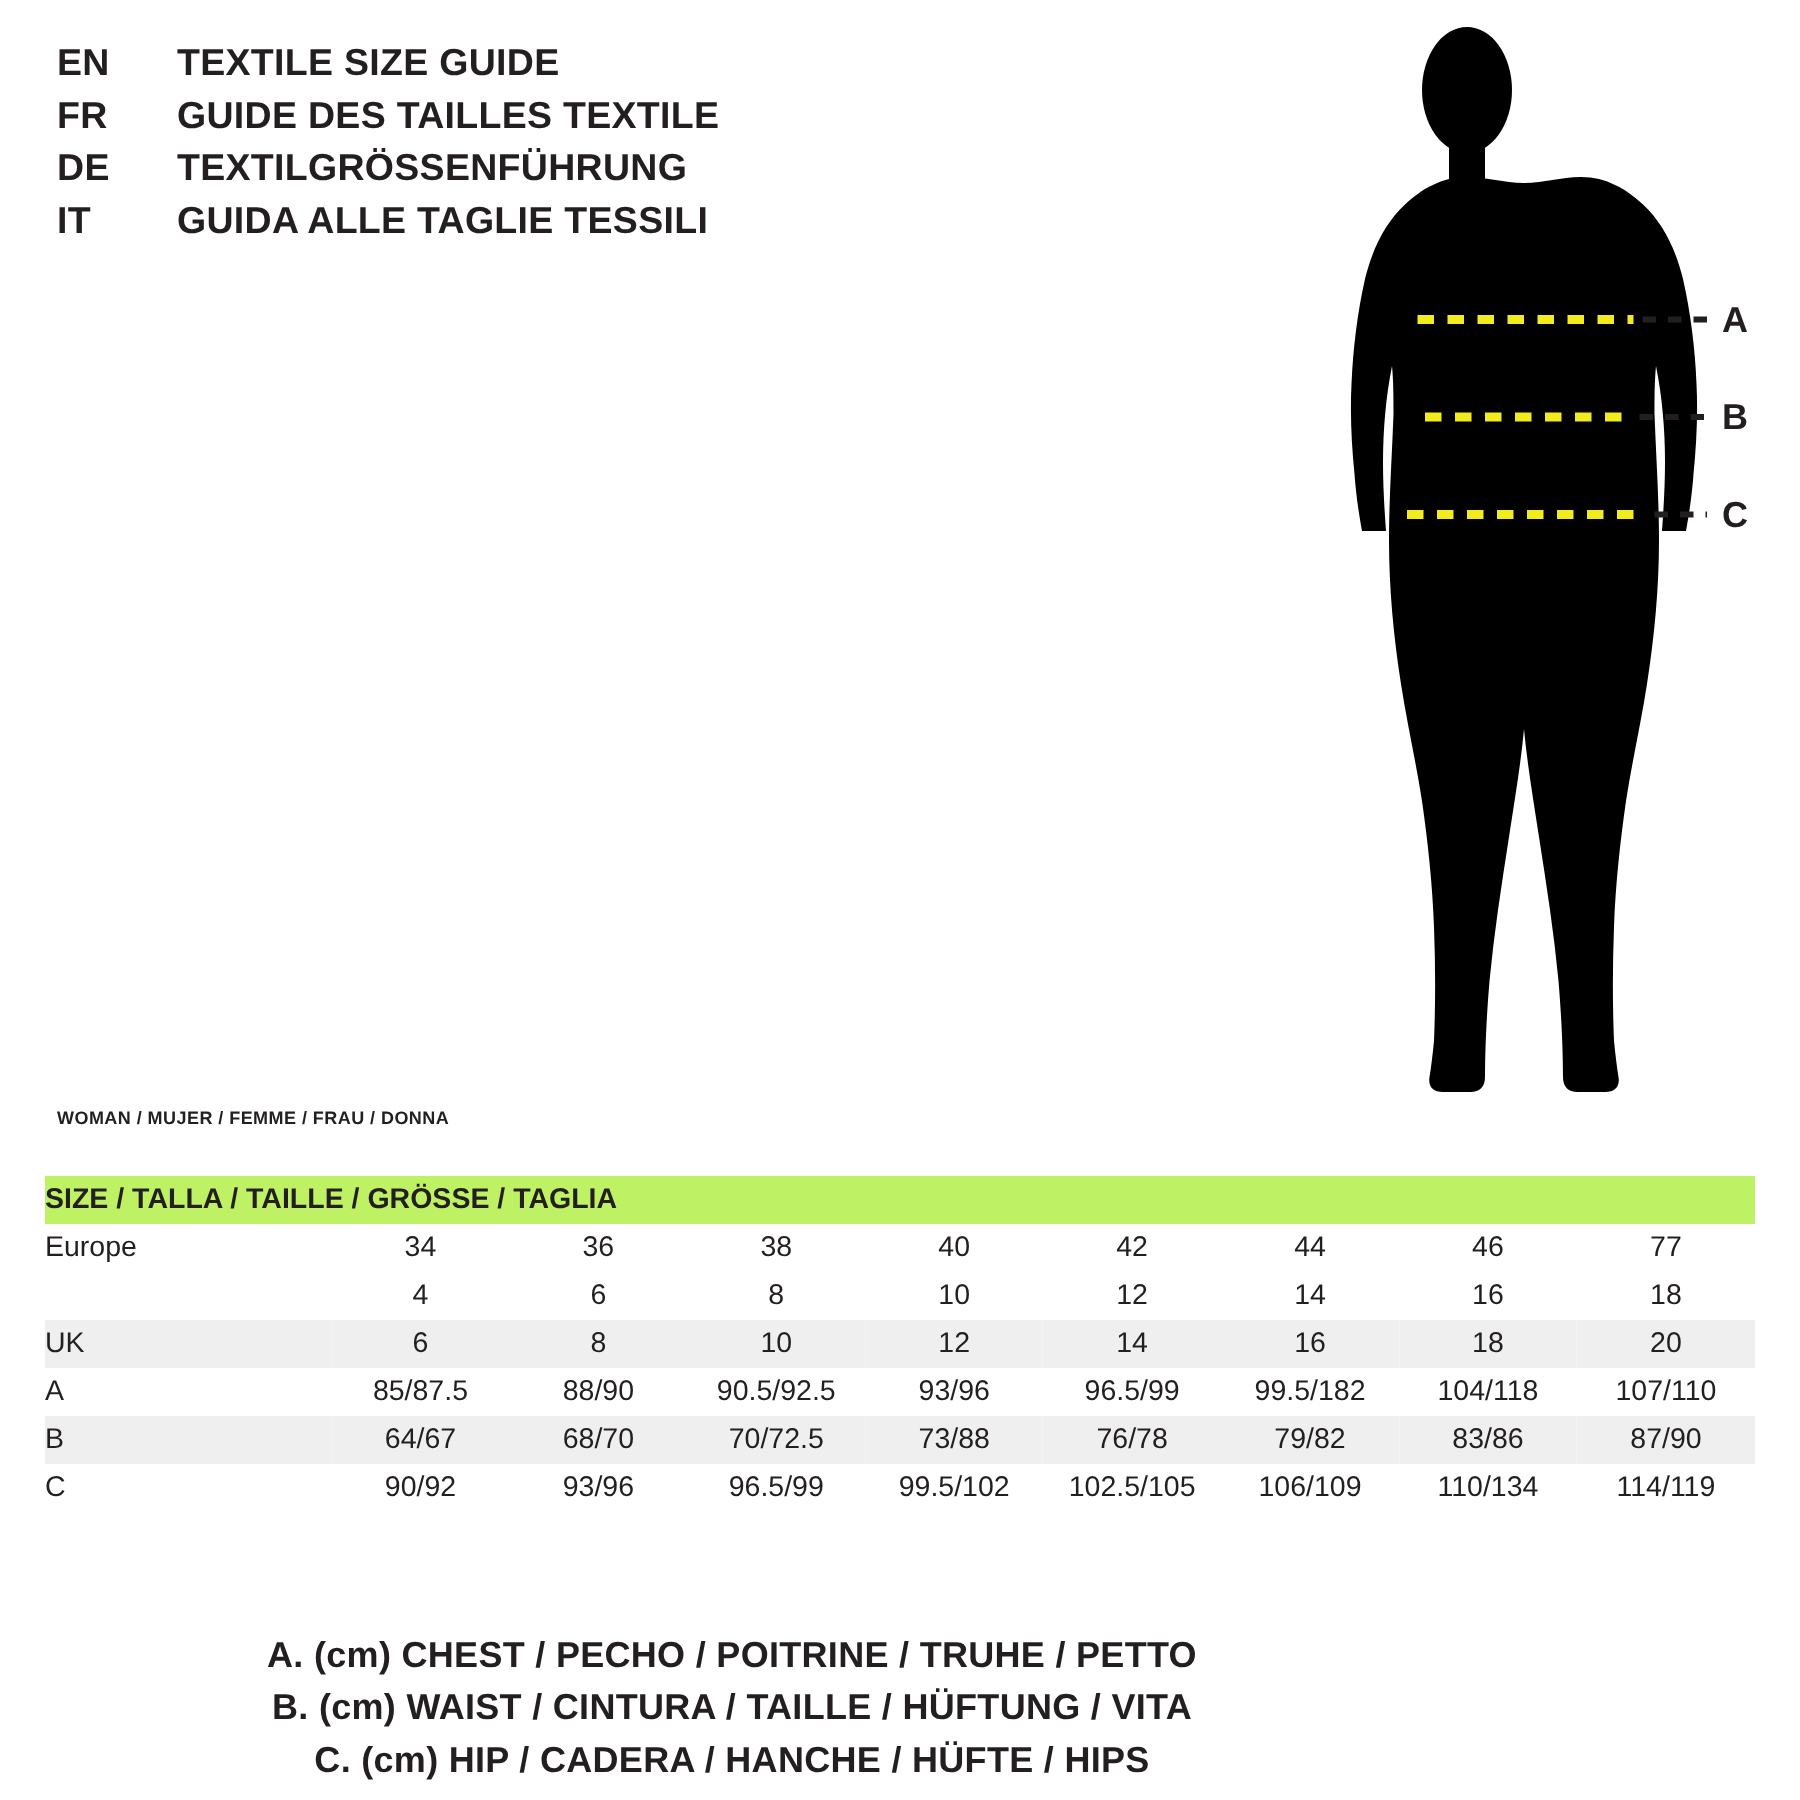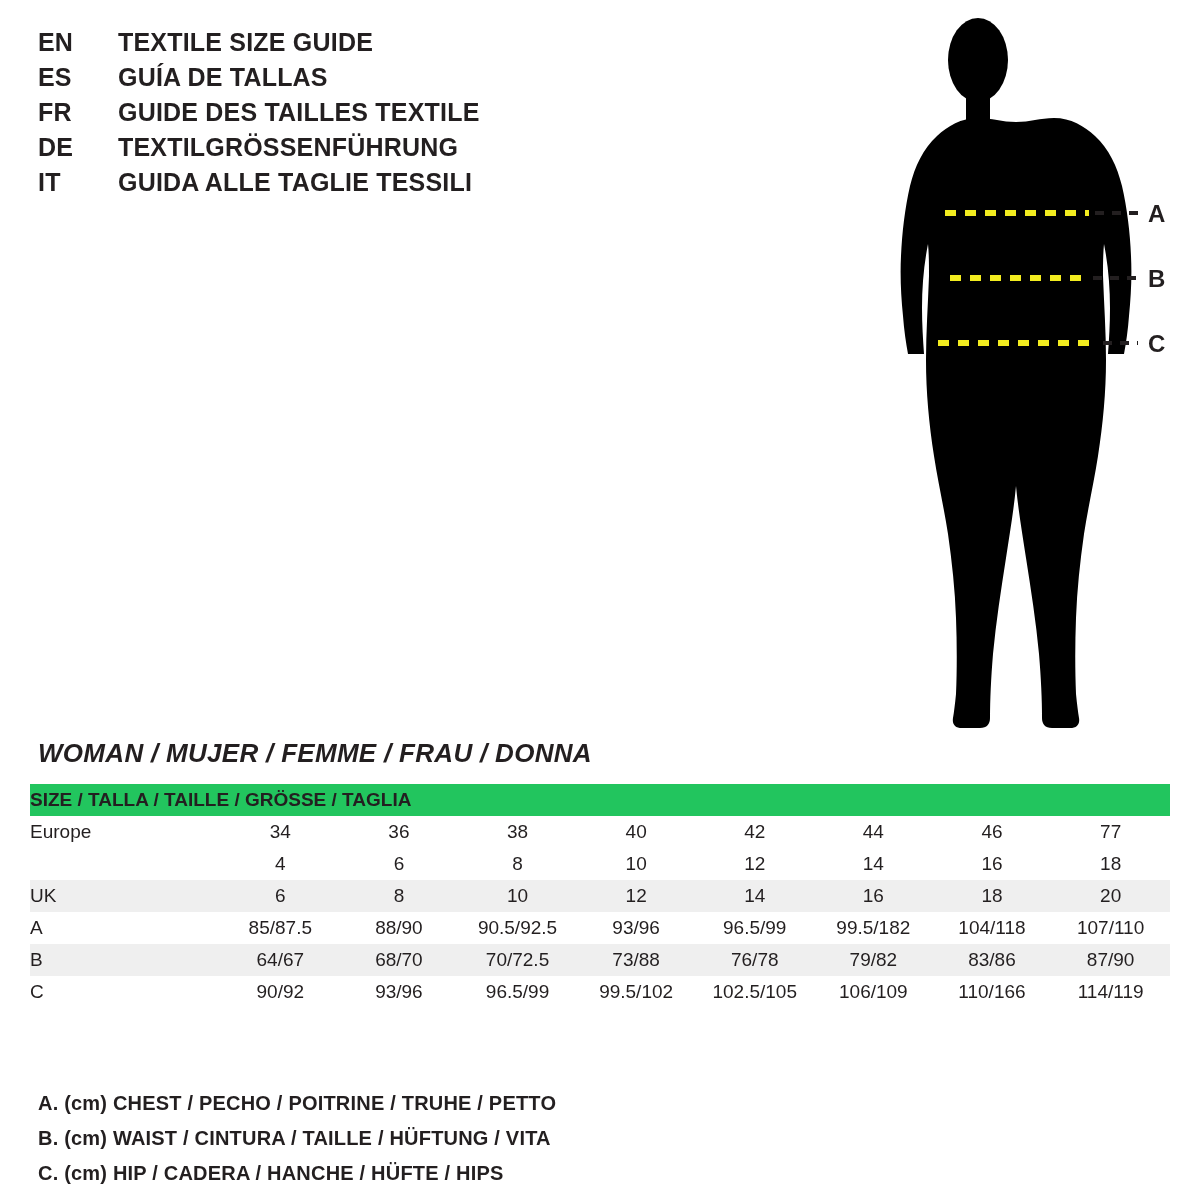--- a/index.html
+++ b/index.html
@@ -69,41 +69,40 @@
     font-size: 24px;
     font-weight: bold;
     color: #231f20;
   }
 
   
   .section-label {
     position: absolute;
     left: 38px;
     top: 738px;
-    font-size: 26px;
+    font-size: 12px;
     font-weight: bold;
     letter-spacing: 0.3px;
-    font-style: italic;
   }
   table.size-table {
     position: absolute;
     left: 30px;
     top: 784px;
     width: 1140px;
     border-collapse: collapse;
     font-size: 19px;
   }
   table.size-table td {
     padding: 0;
     height: 32px;
     line-height: 32px;
     vertical-align: middle;
   }
   .row-header-band td {
-    background: #22c55e;
+    background: #bef264;
     font-weight: bold;
     font-size: 19px;
     color: #231f20;
     margin-top: 28px;
   }
   .row-alt td {
     background: #efefef;
   }
   .row-plain td {
     background: #ffffff;
@@ -119,41 +118,38 @@
   }
 
   
   .footnotes {
     position: absolute;
     left: 38px;
     top: 1086px;
     width: 900px;
   }
   .footnote {
-    font-size: 20px;
+    font-size: 24px;
     font-weight: bold;
     height: 35px;
     line-height: 35px;
     letter-spacing: 0.2px;
     white-space: nowrap;
+    text-align: center;
   }
 </style>
 </head>
 <body>
 
 <div class="page">
 
   <div class="titles">
     <div class="title-row">
       <span class="title-lang">EN</span>
       <span class="title-text">TEXTILE SIZE GUIDE</span>
-    </div>
-    <div class="title-row">
-      <span class="title-lang">ES</span>
-      <span class="title-text">GUÍA DE TALLAS</span>
     </div>
     <div class="title-row">
       <span class="title-lang">FR</span>
       <span class="title-text">GUIDE DES TAILLES TEXTILE</span>
     </div>
     <div class="title-row">
       <span class="title-lang">DE</span>
       <span class="title-text">TEXTILGRÖSSENFÜHRUNG</span>
     </div>
     <div class="title-row">
@@ -302,21 +298,21 @@
       </tr>
 
       <tr class="row-plain">
         <td class="label-cell">C</td>
         <td class="val-cell">90/92</td>
         <td class="val-cell">93/96</td>
         <td class="val-cell">96.5/99</td>
         <td class="val-cell">99.5/102</td>
         <td class="val-cell">102.5/105</td>
         <td class="val-cell">106/109</td>
-        <td class="val-cell">110/166</td>
+        <td class="val-cell">110/134</td>
         <td class="val-cell">114/119</td>
       </tr>
     </tbody>
   </table>
 
   <div class="footnotes">
     <div class="footnote">A. (cm) CHEST / PECHO / POITRINE / TRUHE / PETTO</div>
     <div class="footnote">B. (cm) WAIST / CINTURA / TAILLE / HÜFTUNG / VITA</div>
     <div class="footnote">C. (cm) HIP / CADERA / HANCHE / HÜFTE / HIPS</div>
   </div>

